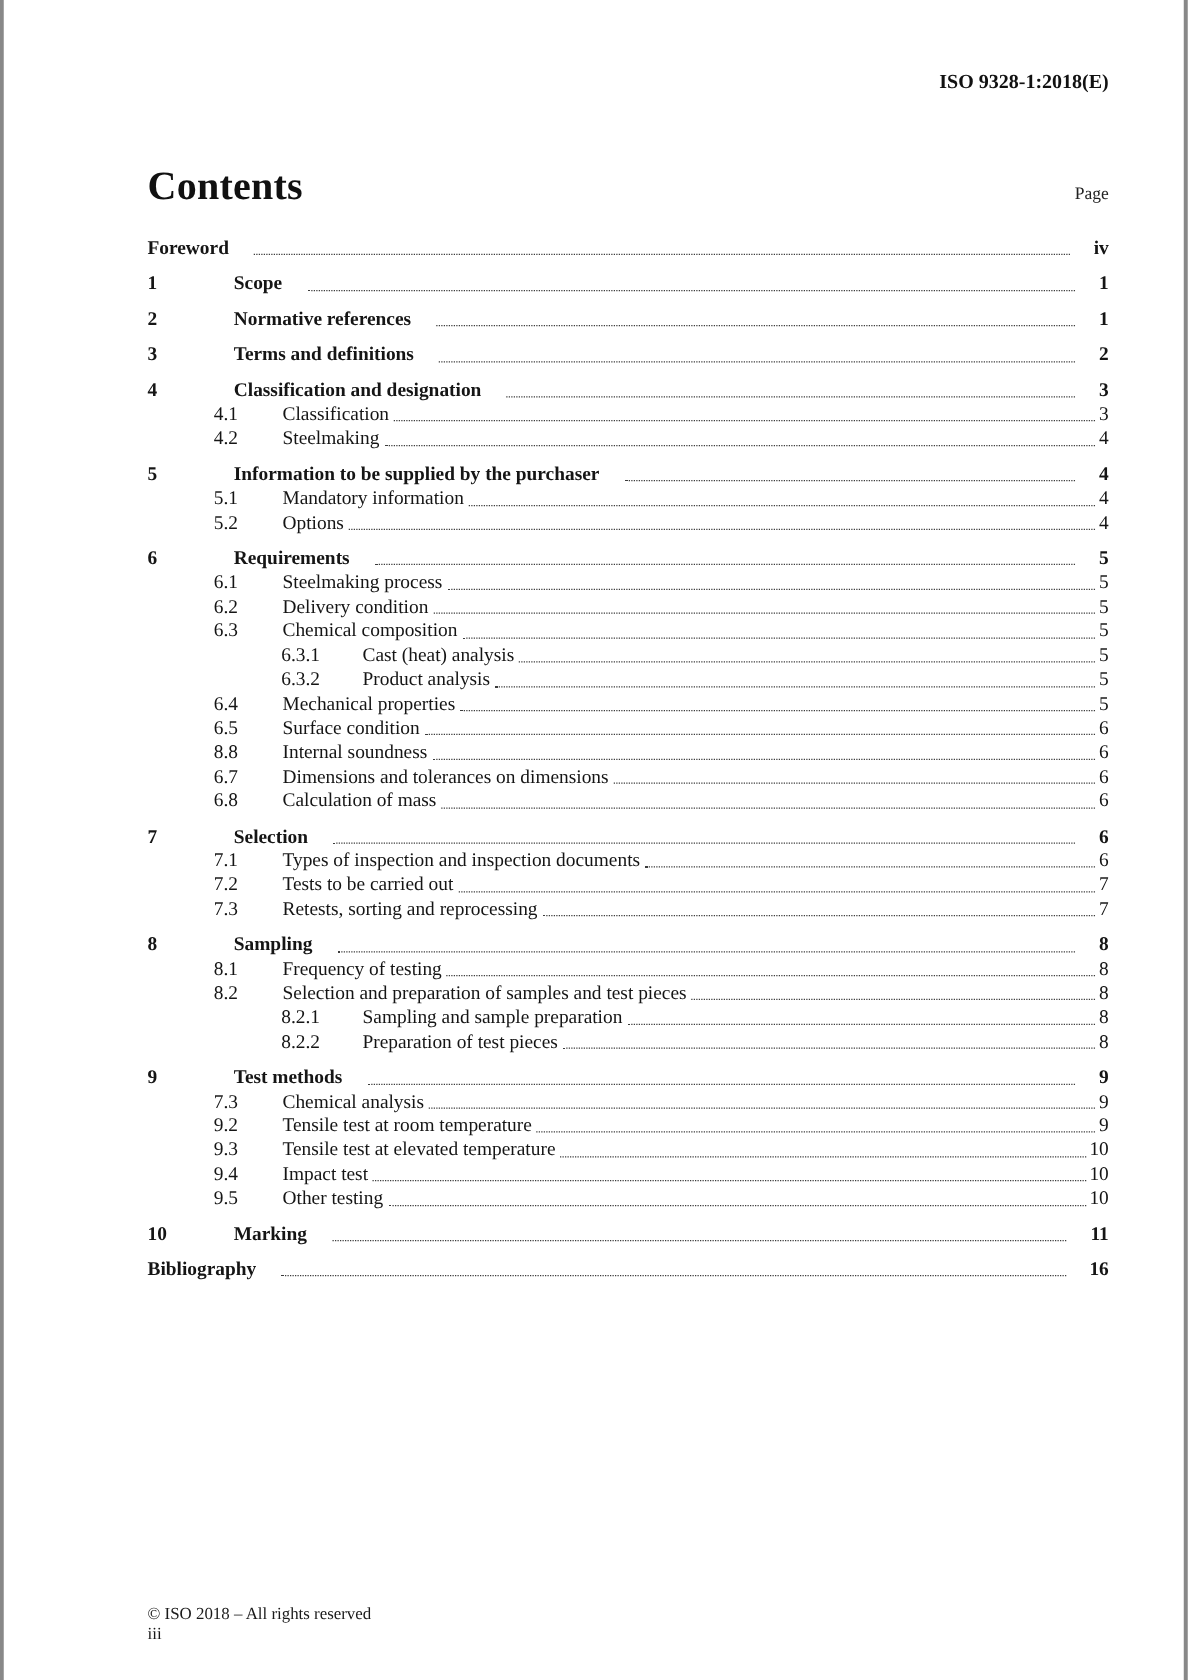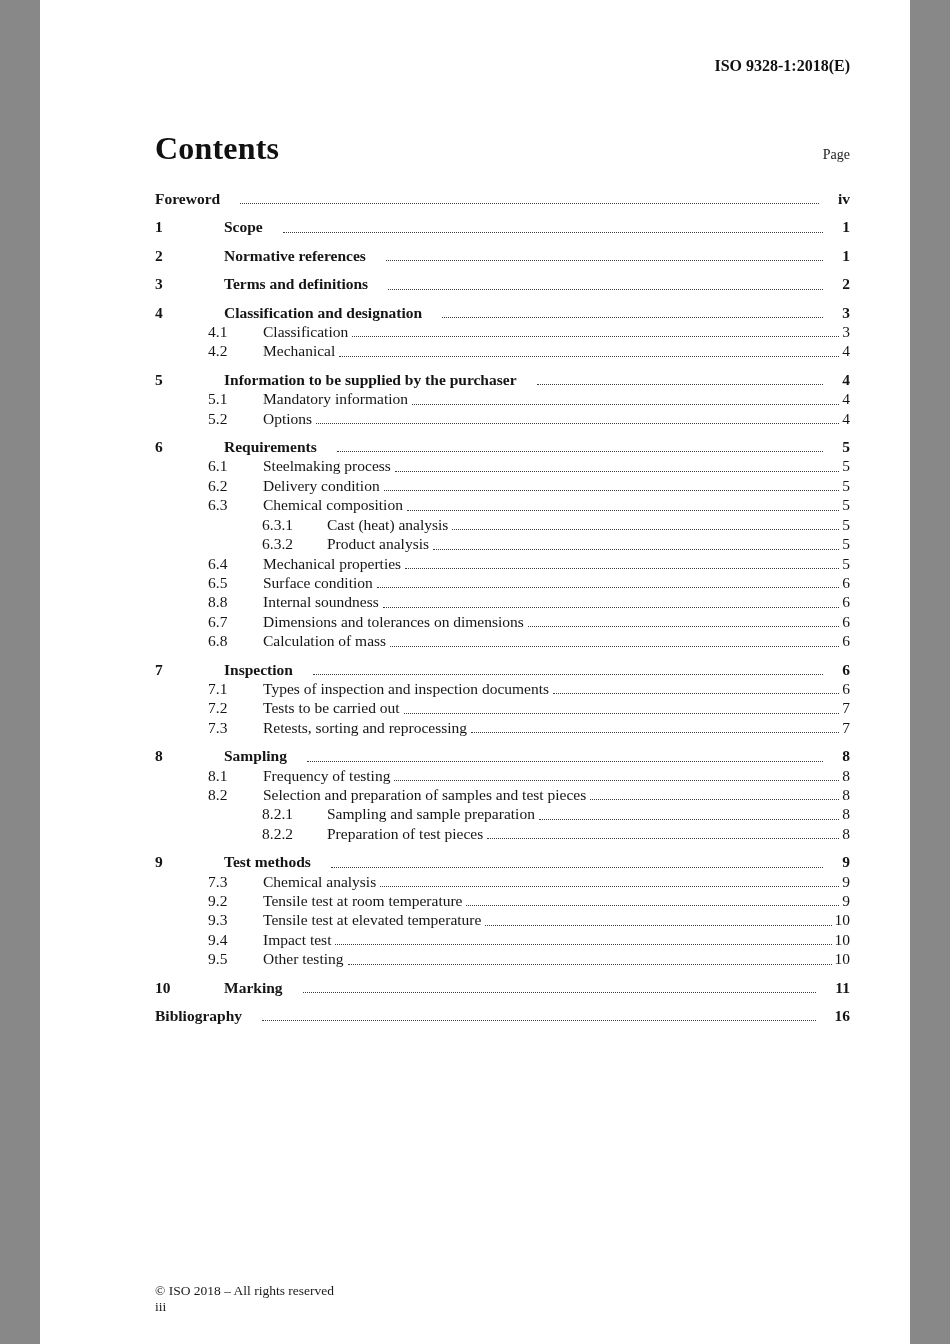--- a/index.html
+++ b/index.html
@@ -2,21 +2,21 @@
 <html><head>
 <meta charset="utf-8">
 <style>
   html, body {
     margin: 0;
     padding: 0;
     background: #888;
   }
   .page {
     position: relative;
-    width: 870px;
+    width: 944px;
     height: 1344px;
     margin: 0 auto;
     background: #ffffff;
     box-sizing: border-box;
     padding: 56px 60px 4px 115px;
     font-family: "Liberation Serif", "DejaVu Serif", serif;
     color: #111111;
     overflow: hidden;
   }
   .header {
@@ -134,21 +134,21 @@
 
   <div class="toc-row level-1">
     <span class="toc-num">4.1</span>
     <span class="toc-label">Classification</span>
     <span class="toc-leader"></span>
     <span class="toc-page">3</span>
   </div>
 
   <div class="toc-row level-1">
     <span class="toc-num">4.2</span>
-    <span class="toc-label">Mechanical</span>
+    <span class="toc-label">Steelmaking</span>
     <span class="toc-leader"></span>
     <span class="toc-page">4</span>
   </div>
 
   <div class="toc-row level-0 bold">
     <span class="toc-num">5</span>
     <span class="toc-label">Information to be supplied by the purchaser</span>
     <span class="toc-leader"></span>
     <span class="toc-page">4</span>
   </div>
@@ -239,21 +239,21 @@
 
   <div class="toc-row level-1">
     <span class="toc-num">6.8</span>
     <span class="toc-label">Calculation of mass</span>
     <span class="toc-leader"></span>
     <span class="toc-page">6</span>
   </div>
 
   <div class="toc-row level-0 bold">
     <span class="toc-num">7</span>
-    <span class="toc-label">Inspection</span>
+    <span class="toc-label">Selection</span>
     <span class="toc-leader"></span>
     <span class="toc-page">6</span>
   </div>
 
   <div class="toc-row level-1">
     <span class="toc-num">7.1</span>
     <span class="toc-label">Types of inspection and inspection documents</span>
     <span class="toc-leader"></span>
     <span class="toc-page">6</span>
   </div>

